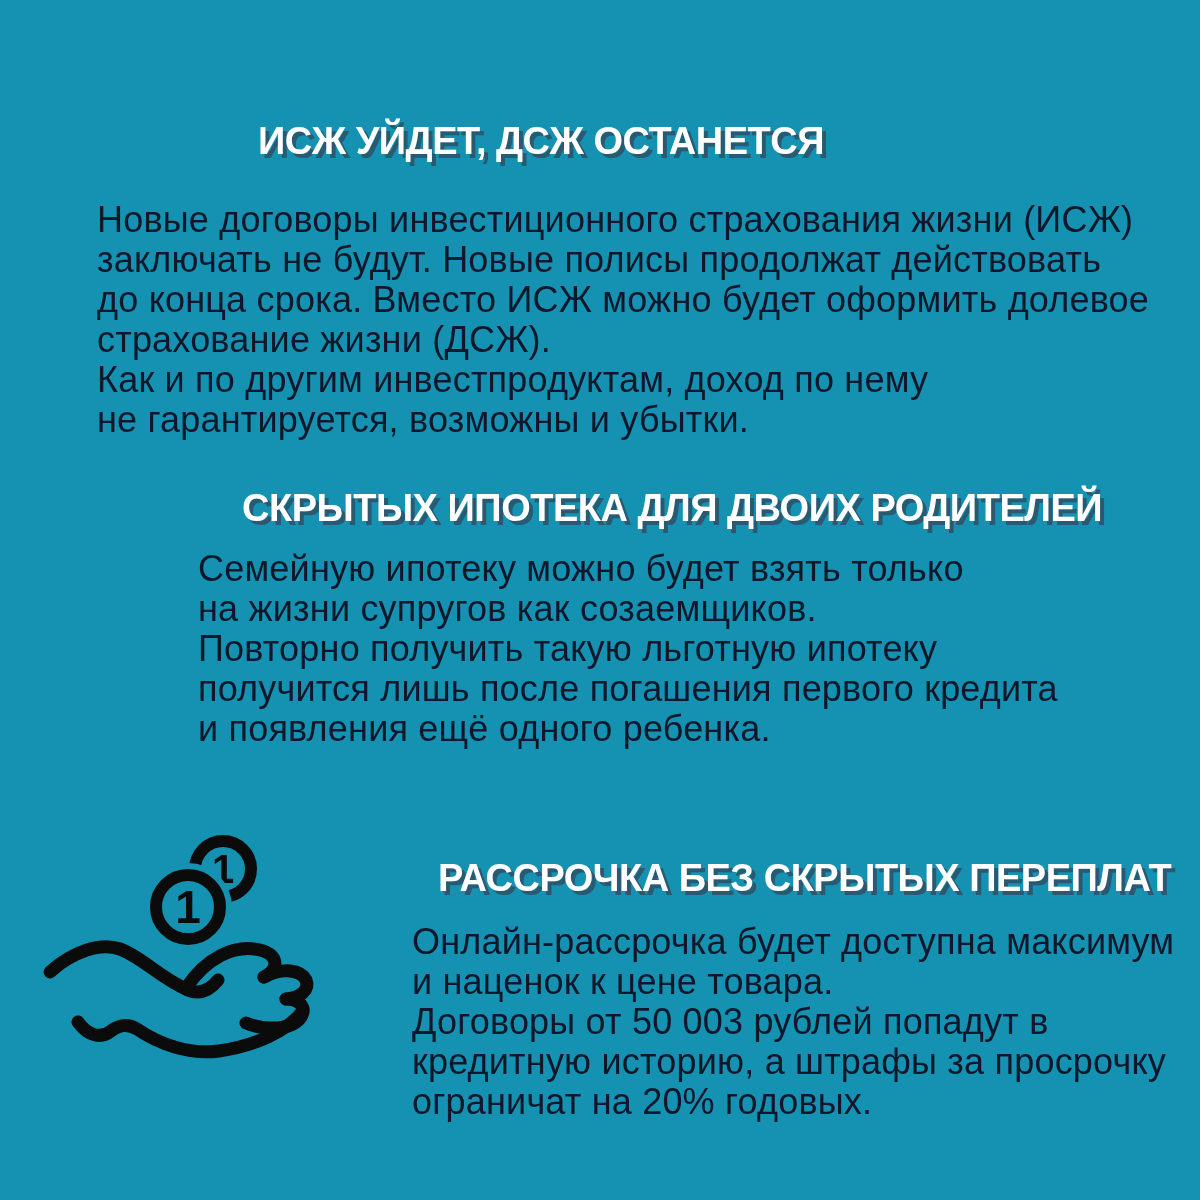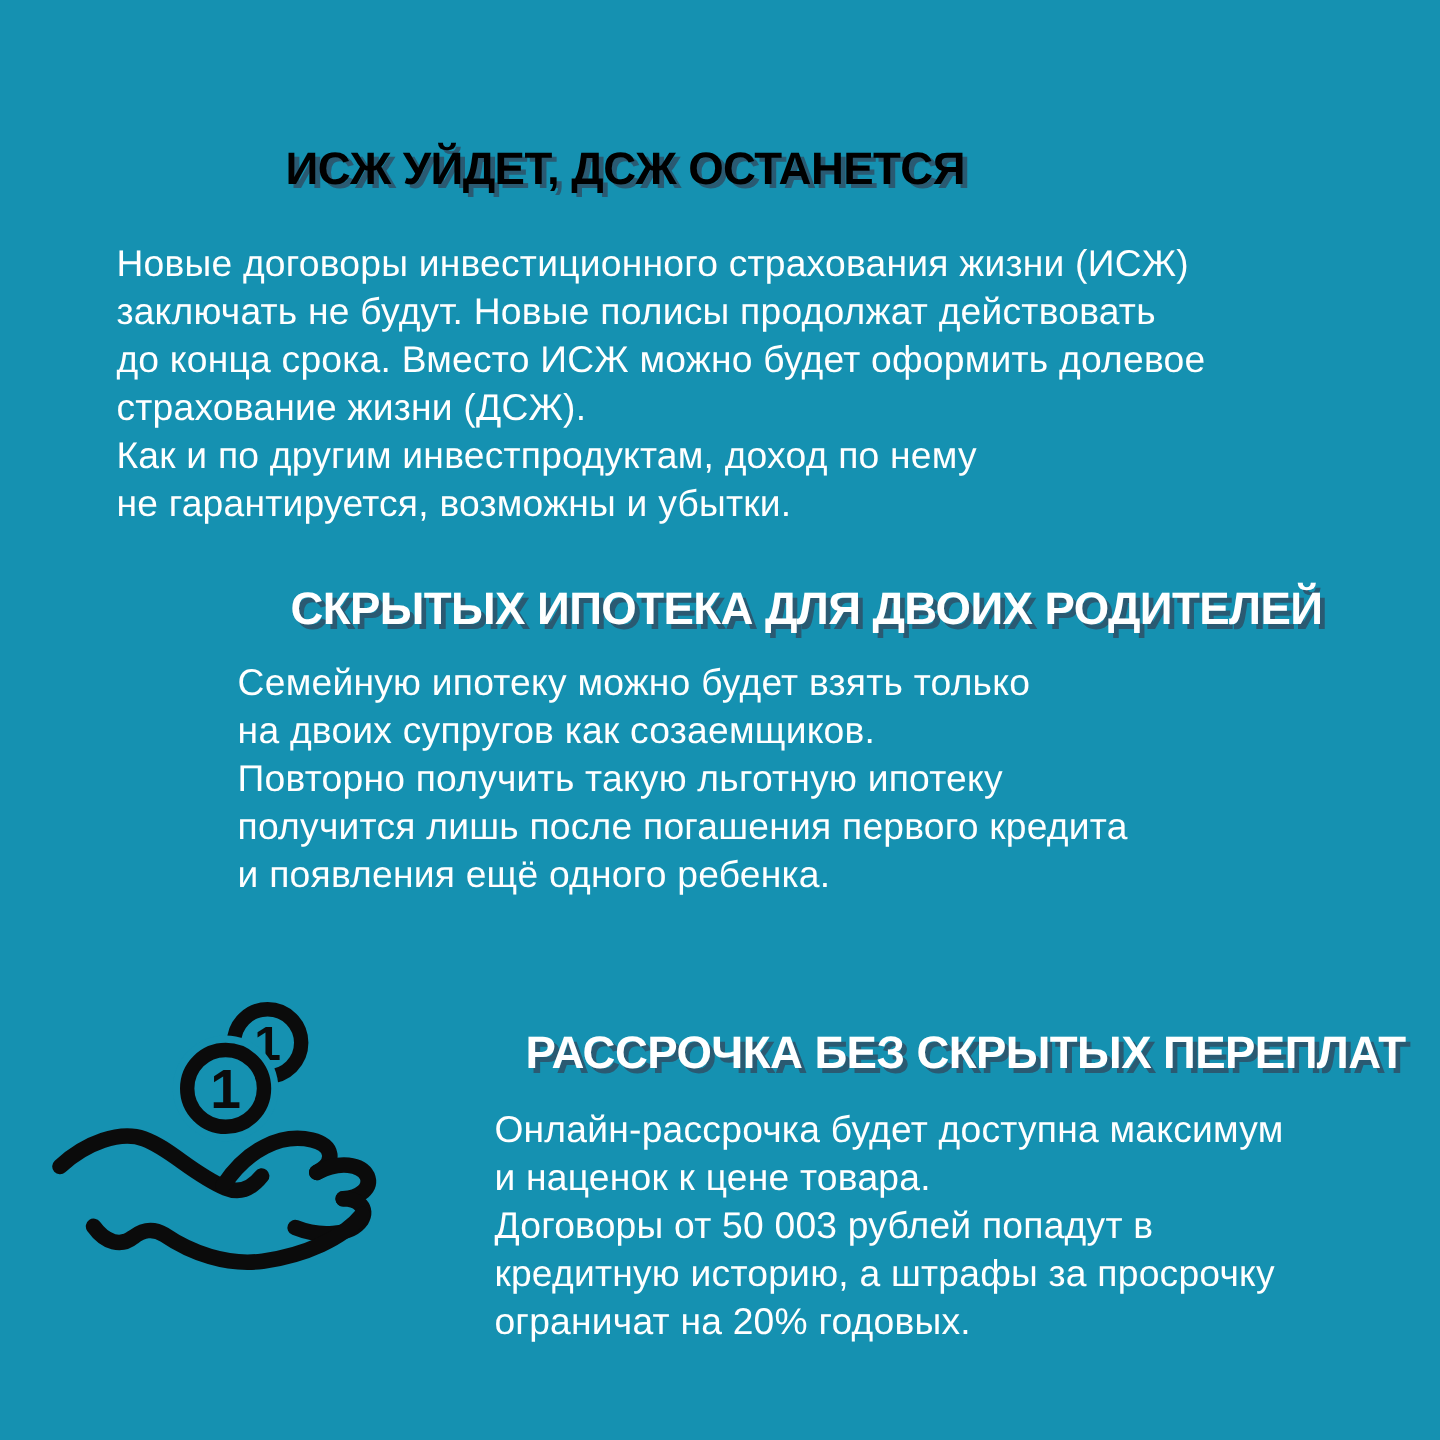--- a/index.html
+++ b/index.html
@@ -21,24 +21,24 @@
     font-weight: 700;
     font-size: 38px;
     line-height: 1;
     letter-spacing: -0.5px;
     color: #ffffff;
     text-shadow: 4px 4px 0 #2a5a72;
     white-space: nowrap;
   }
   .body-block {
     position: absolute;
-    font-size: 31px;
+    font-size: 36px;
     line-height: 40px;
     letter-spacing: 0.2px;
-    color: #ffffff;
+    color: #0f172a;
     white-space: nowrap;
   }
   .body-block .line { height: 40px; }
   #h1 { left: 238px; top: 122px; }
   #b1 { left: 97px;  top: 200px; }
   #h2 { left: 242px; top: 489px; }
   #b2 { left: 198px; top: 549px; }
   #h3 { left: 438px; top: 814px; }
   #b3 { left: 412px; top: 922px; }
   #icon {
@@ -63,34 +63,34 @@
     font-family: "Liberation Sans", sans-serif;
     font-weight: 700;
     text-anchor: middle;
   }
 </style>
 </head>
 <body>
 
 <div class="canvas" style="background: rgb(21, 145, 177);">
 
-  <div id="h1" class="heading" style="color: #000000; text-shadow: rgb(42, 90, 114) 4px 4px 0px;">ИСЖ УЙДЕТ, ДСЖ ОСТАНЕТСЯ</div>
+  <div id="h1" class="heading" style="color: #ffffff; text-shadow: rgb(42, 90, 114) 4px 4px 0px; margin-left: 20px;">ИСЖ УЙДЕТ, ДСЖ ОСТАНЕТСЯ</div>
   <div id="b1" class="body-block">
     <div class="line">Новые договоры инвестиционного страхования жизни (ИСЖ)</div>
     <div class="line">заключать не будут. Новые полисы продолжат действовать</div>
     <div class="line">до конца срока. Вместо ИСЖ можно будет оформить долевое</div>
     <div class="line">страхование жизни (ДСЖ).</div>
     <div class="line">Как и по другим инвестпродуктам, доход по нему</div>
     <div class="line">не гарантируется, возможны и убытки.</div>
   </div>
 
   <div id="h2" class="heading" style="color: rgb(255, 255, 255); text-shadow: rgb(42, 90, 114) 4px 4px 0px;">СКРЫТЫХ ИПОТЕКА ДЛЯ ДВОИХ РОДИТЕЛЕЙ</div>
   <div id="b2" class="body-block">
     <div class="line">Семейную ипотеку можно будет взять только</div>
-    <div class="line">на двоих супругов как созаемщиков.</div>
+    <div class="line">на жизни супругов как созаемщиков.</div>
     <div class="line">Повторно получить такую льготную ипотеку</div>
     <div class="line">получится лишь после погашения первого кредита</div>
     <div class="line">и появления ещё одного ребенка.</div>
   </div>
 
   <svg id="icon" viewBox="0 0 280 245" aria-hidden="true">
 
     <g>
       <circle class="coin-ring" cx="183" cy="37" r="28"></circle>
       <text class="coin-num" x="183" y="51" font-size="40">1</text>

